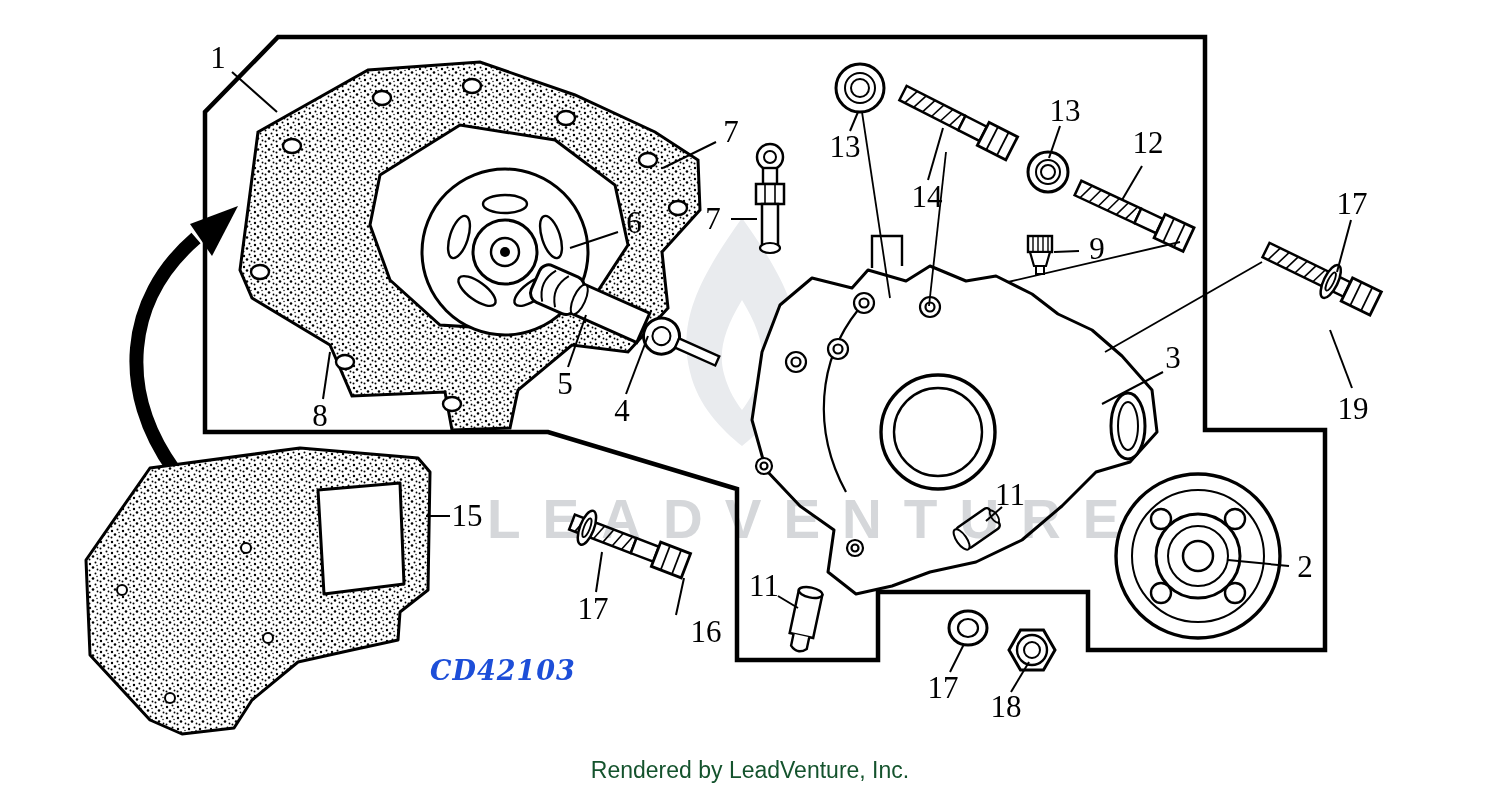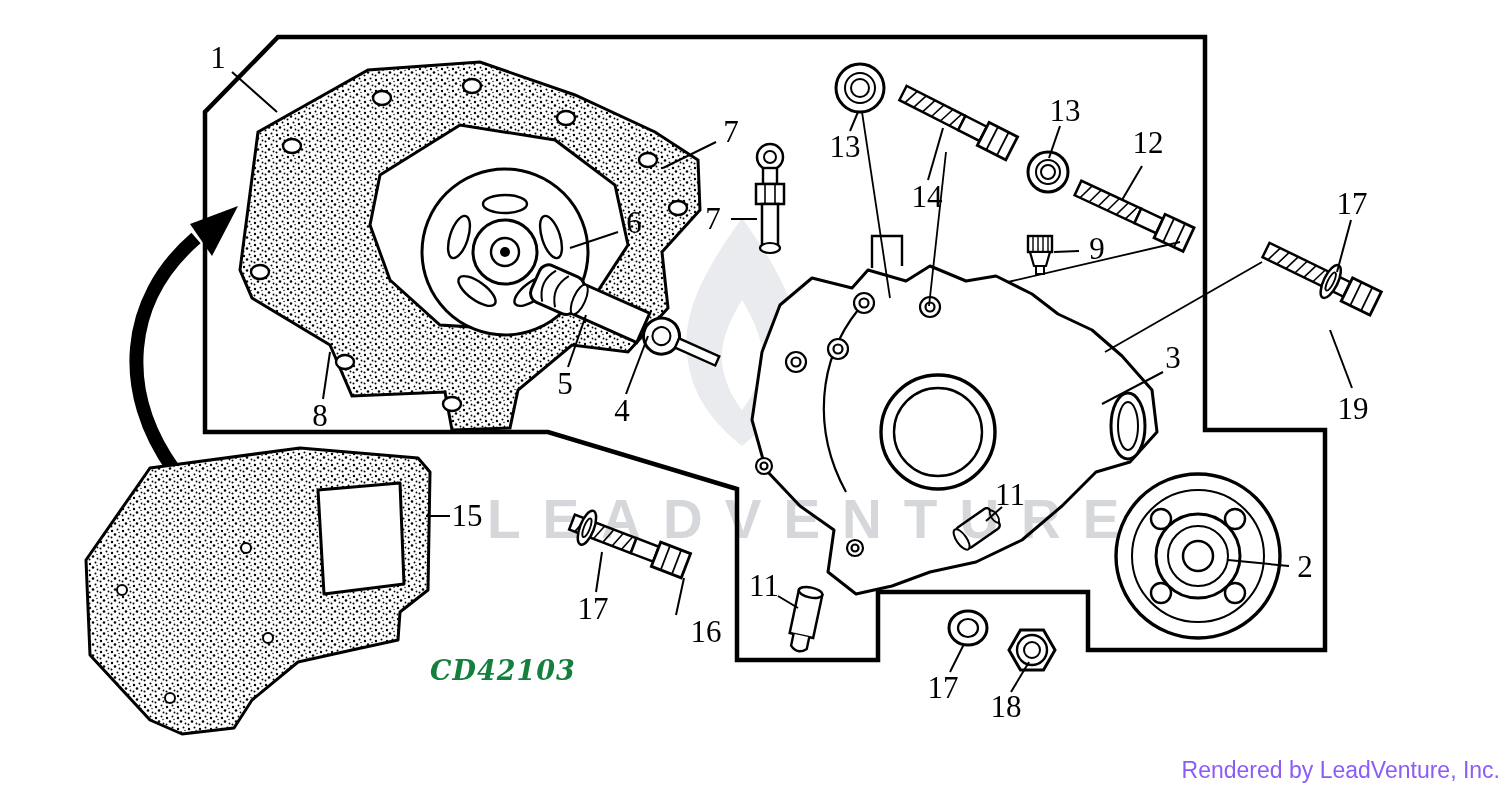--- a/index.html
+++ b/index.html
@@ -14,25 +14,25 @@
     white-space:nowrap;
   }
   .watermark{
     position:absolute;left:487px;top:487px;z-index:3;pointer-events:none;
     font-family:"Liberation Sans",sans-serif;font-weight:bold;font-size:55px;
     letter-spacing:22px;color:#9aa0a6;opacity:.42;mix-blend-mode:multiply;
   }
   .diagram-code{
     position:absolute;left:430px;top:655px;z-index:4;
     font-family:"DejaVu Serif",serif;font-style:italic;font-weight:bold;
-    font-size:27px;color:#15803d;letter-spacing:1px;
+    font-size:27px;color:#1d4ed8;letter-spacing:1px;
   }
   .footer{
-    position:absolute;left:0;right:0;top:757px;z-index:4;text-align:right;
-    font-family:"Liberation Sans",sans-serif;font-size:23px;color:#8b5cf6;
+    position:absolute;left:0;right:0;top:757px;z-index:4;text-align:center;
+    font-family:"Liberation Sans",sans-serif;font-size:23px;color:#14532d;
   }
 </style>
 </head>
 <body>
 
 <div class="stage">
 
   <svg width="1500" height="791" viewBox="0 0 1500 791">
     <defs>
       <pattern id="stip" patternUnits="userSpaceOnUse" width="11" height="11">

